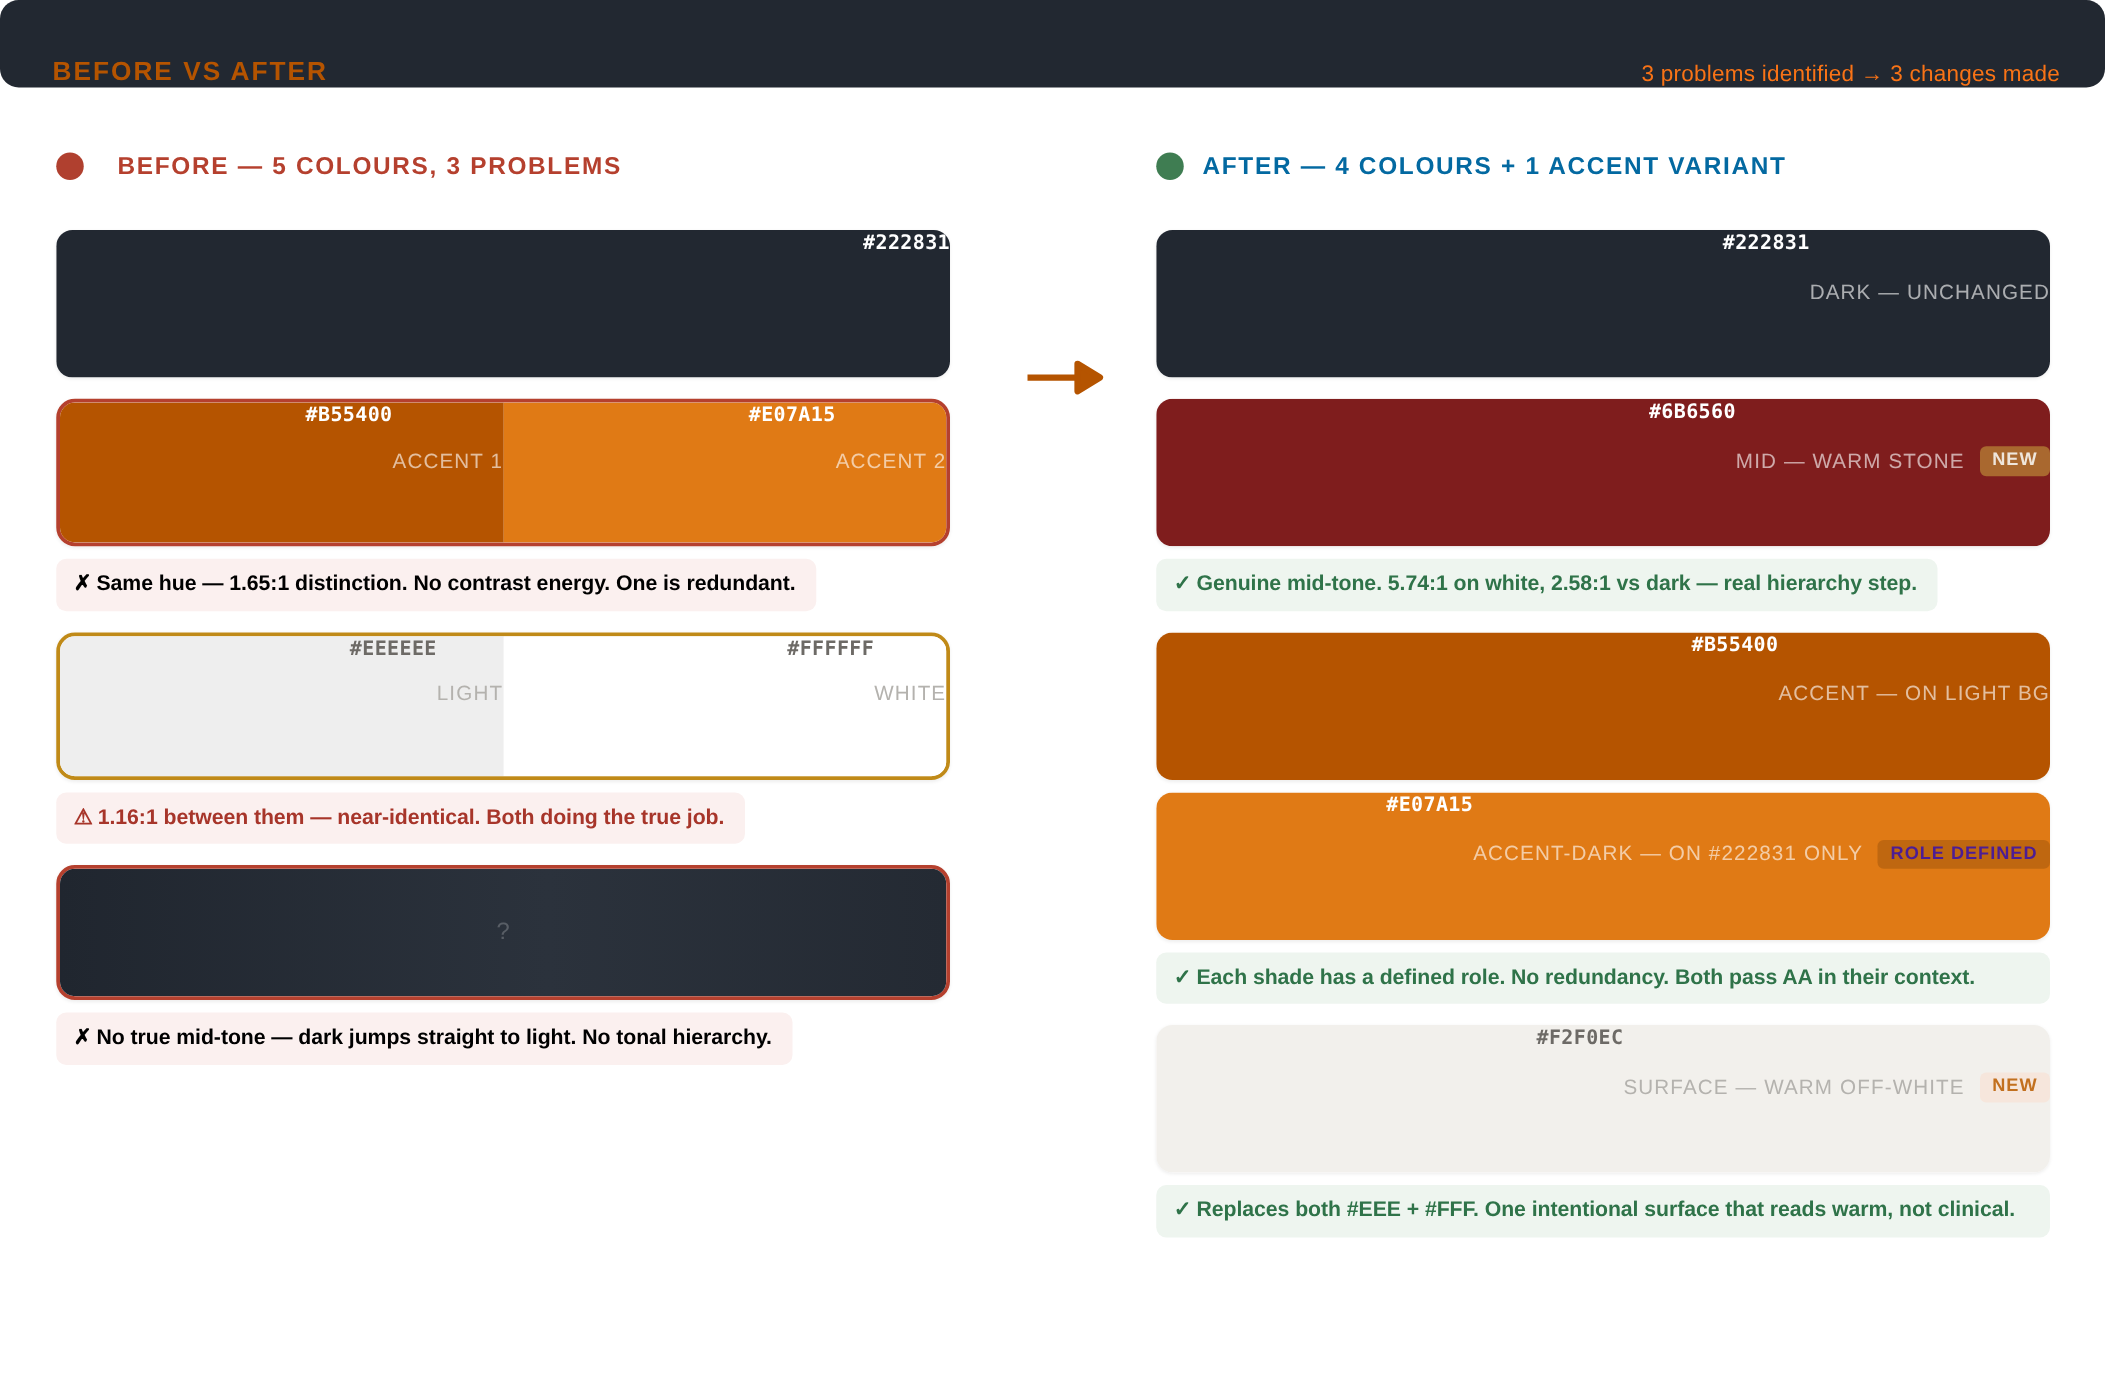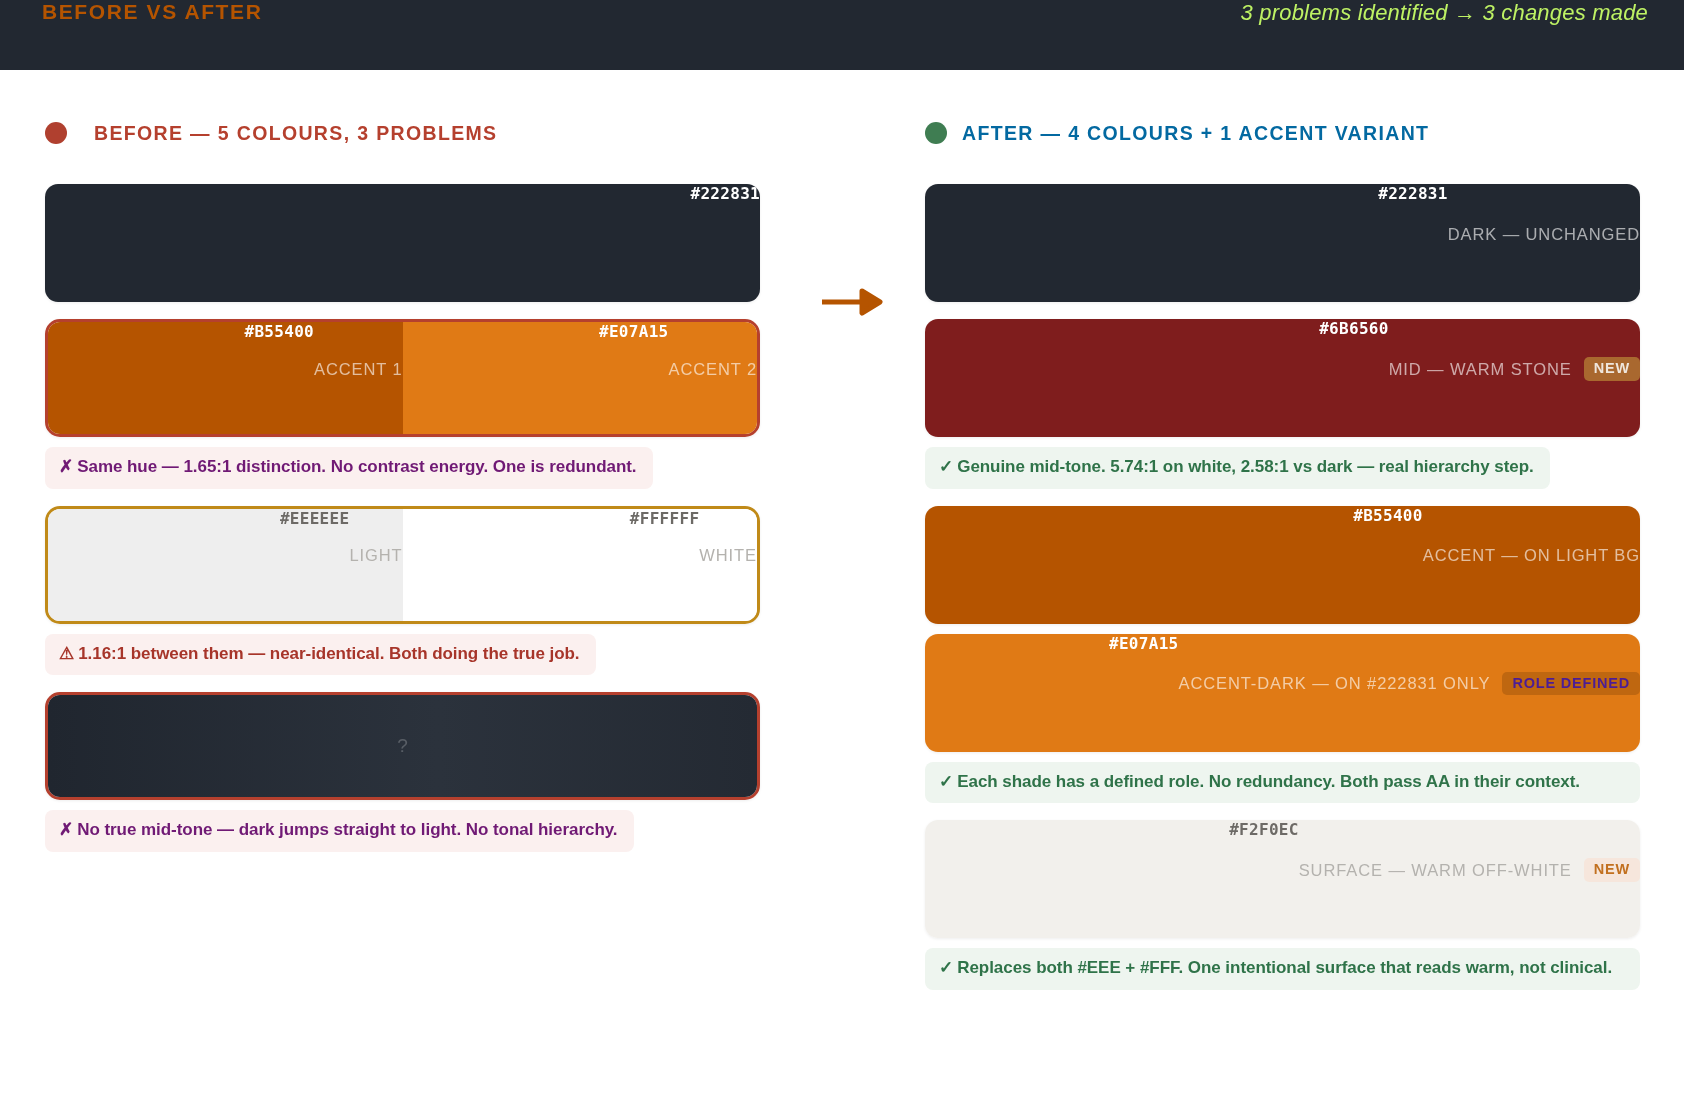--- a/index.html
+++ b/index.html
@@ -11,35 +11,35 @@
     background: #ffffff;
     font-family: "Liberation Sans", sans-serif;
     overflow: hidden;
   }
 
   
   .topbar {
     height: 70px;
     background: #222831;
     display: flex;
-    align-items: flex-start;
+    align-items: flex-end;
     justify-content: space-between;
     padding: 0 36px 0 42px;
+    border-radius: 15px;
   }
   .topbar-title {
     color: #b55400;
     font-size: 21px;
     font-weight: bold;
     letter-spacing: 1.6px;
     text-transform: uppercase;
   }
   .topbar-sub {
-    color: #bef264;
-    font-size: 22px;
-    font-style: italic;
+    color: #f97316;
+    font-size: 18px;
     letter-spacing: 0.2px;
   }
 
   
   .board {
     position: relative;
     display: flex;
     padding: 45px 44px 0 45px;
     gap: 0;
     height: 1032px;
@@ -142,21 +142,21 @@
   .note {
     border-radius: 8px;
     padding: 9px 16px 10px 14px;
     font-size: 17px;
     font-weight: bold;
     letter-spacing: -0.05px;
     line-height: 1.33;
     display: inline-block;
   }
   .note .mark { margin-right: 4px; }
-  .note-bad  { background: #fbf0ef; color: #701a75; }
+  .note-bad  { background: #fbf0ef; color: #000000; }
   .note-warn { background: #fbf0ef; color: #a7352a; }
   .note-good { background: #eef5ef; color: #2f7349; display: block; }
 
   .stack { display: flex; flex-direction: column; }
   .gap-sm  { height: 10px; }
   .gap-md  { height: 17px; }
 
   .qmark {
     position: absolute;
     left: 0; right: 0; top: 0; bottom: 0;

